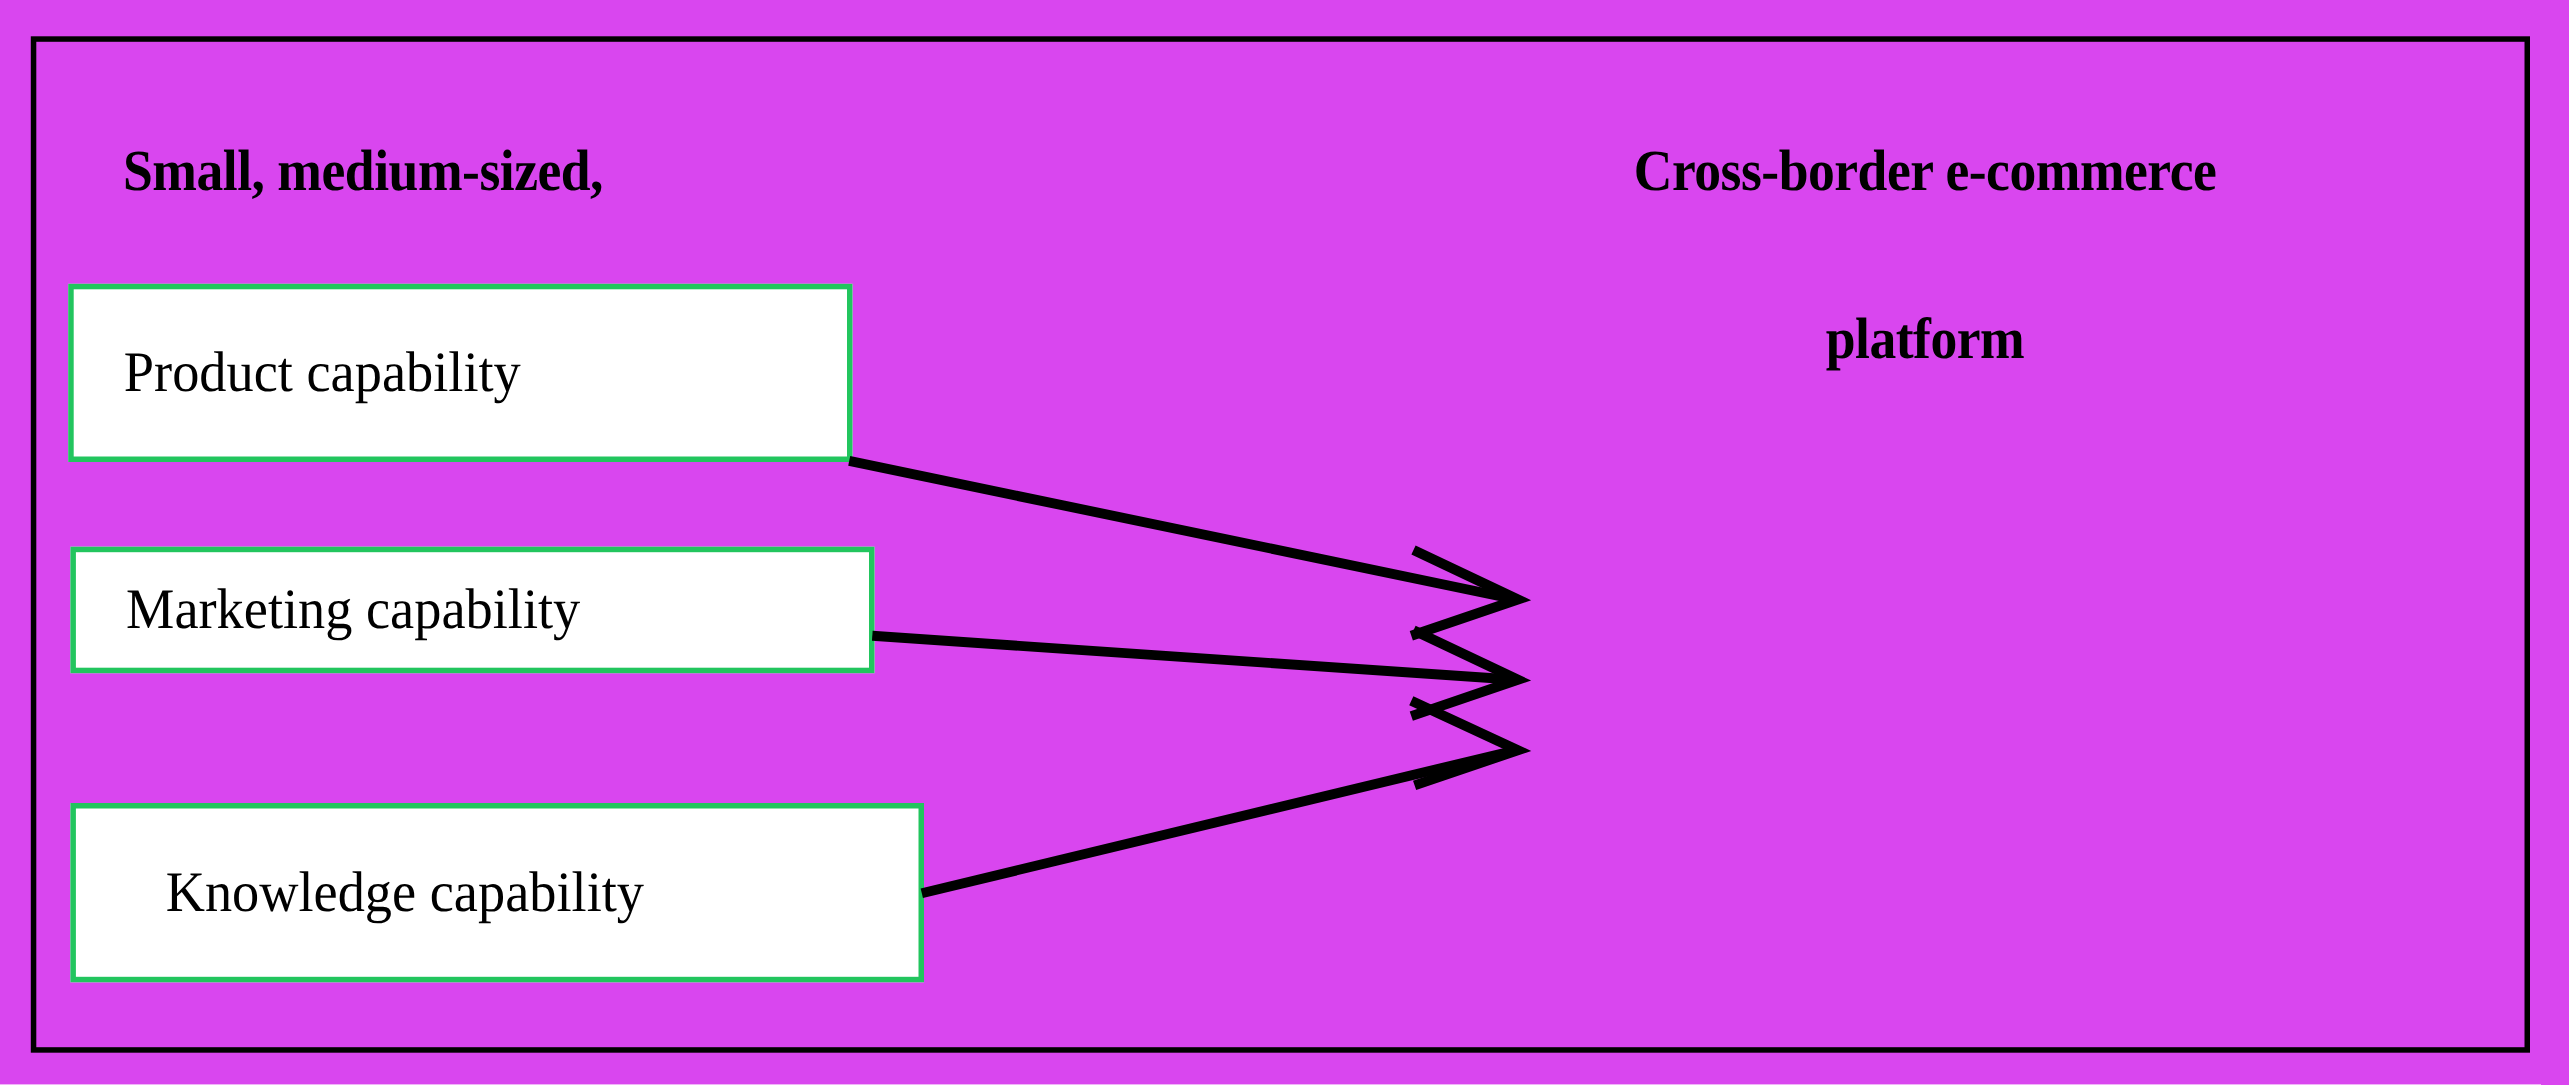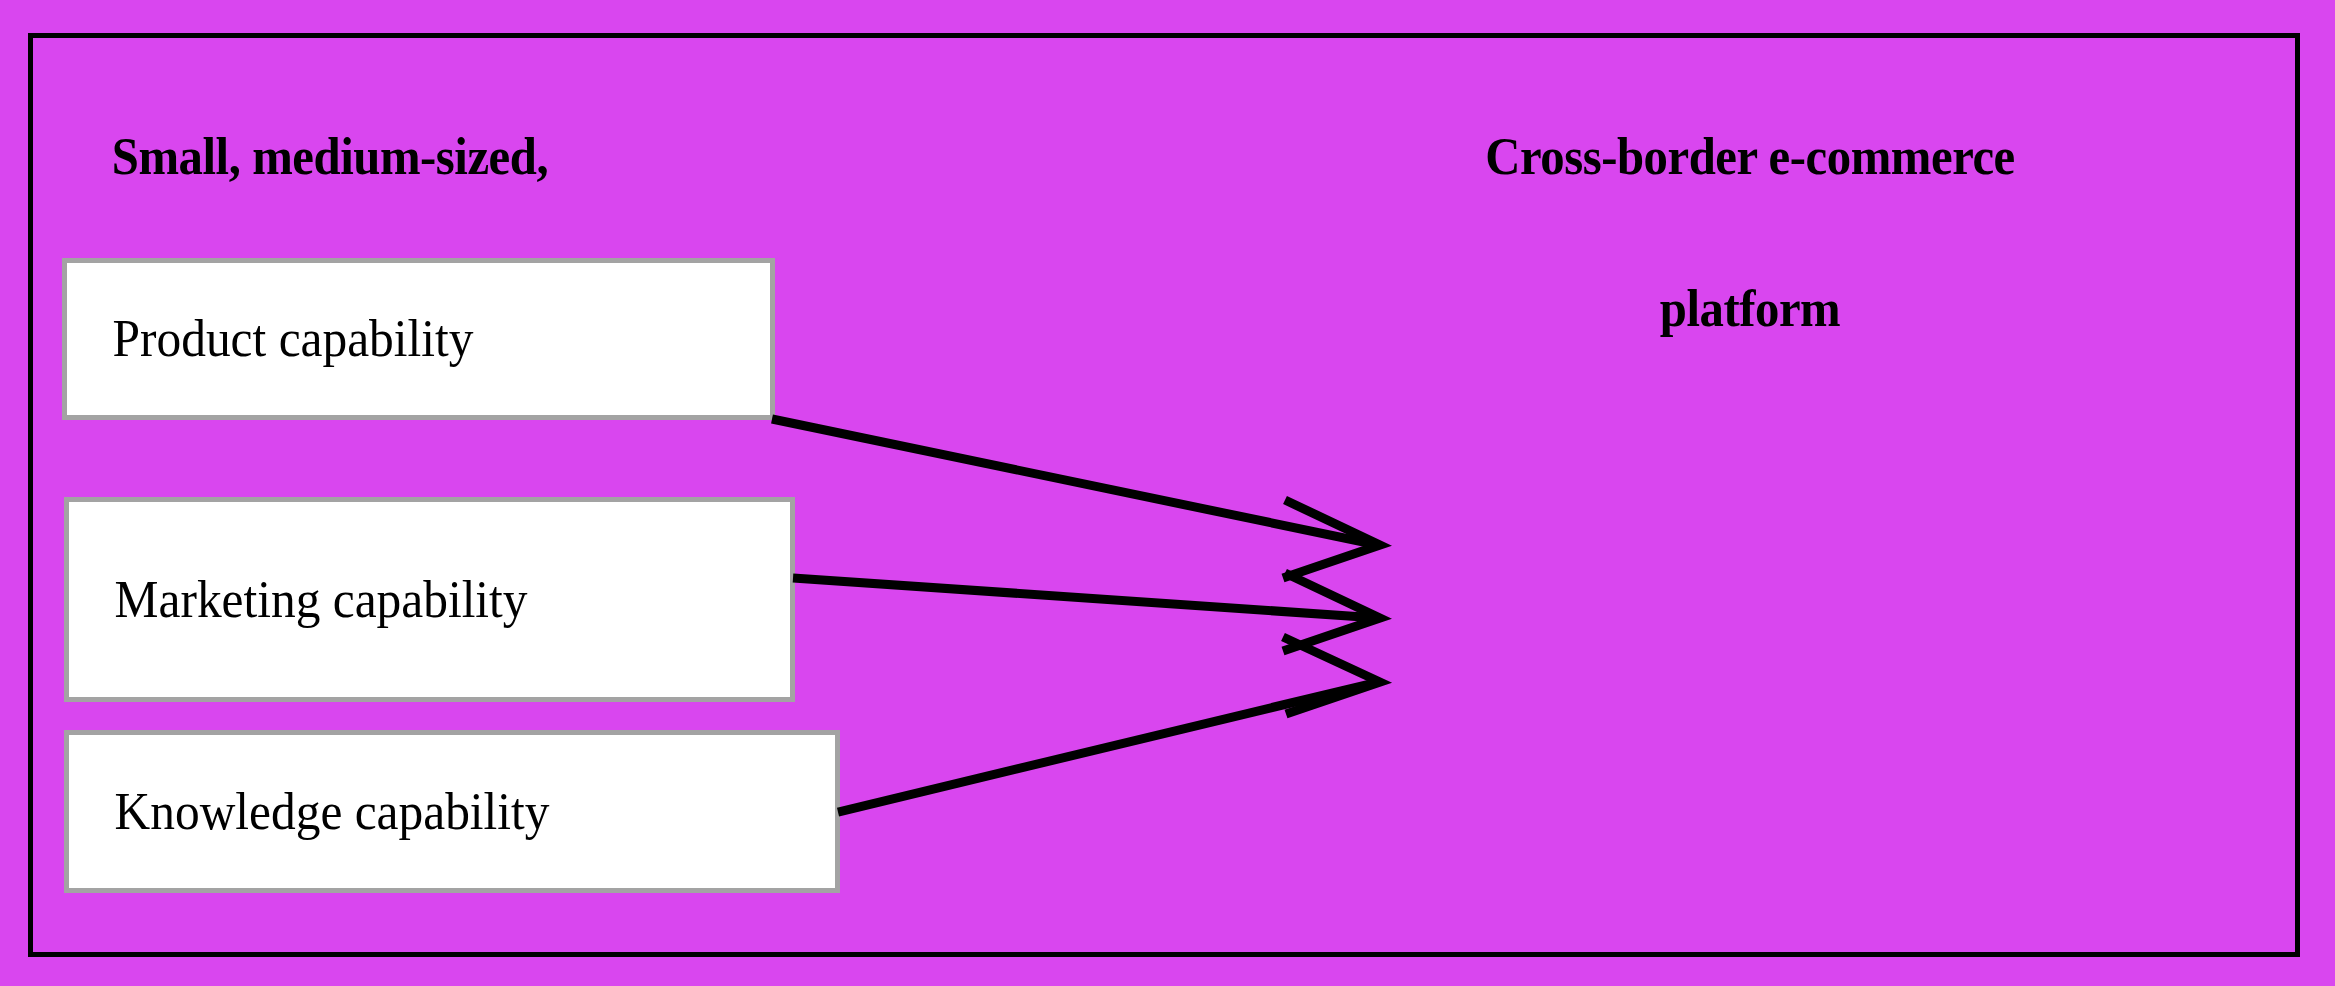--- a/index.html
+++ b/index.html
@@ -51,39 +51,39 @@
     left: 1400px;
     top: 42px;
     width: 700px;
   }
   .heading-line {
     display: block;
   }
   
   .node-box {
     position: absolute;
-    border: 5px solid #a3a3a3;
+    border: 5px solid #22c55e;
     box-sizing: border-box;
     background: #ffffff;
     display: flex;
     align-items: center;
     justify-content: flex-start;
   }
   .node-label {
     font-size: 52px;
     line-height: 1;
     color: #000000;
     padding-left: 48px;
     white-space: nowrap;
     transform: scaleX(0.95);
     transform-origin: left center;
   }
   #box-product   { left: 62px;  top: 258px; width: 713px; height: 162px; }
-  #box-marketing { left: 64px;  top: 497px; width: 731px; height: 205px; }
-  #box-knowledge { left: 64px;  top: 730px; width: 776px; height: 163px; }
+  #box-marketing { left: 64px;  top: 497px; width: 731px; height: 115px; }
+  #box-knowledge { left: 64px;  top: 730px; width: 776px; height: 163px; padding-left: 36px; }
 
   
   #box-factors {
     position: absolute;
     left: 1383px;
     top: 304px;
     width: 810px;
     height: 482px;
     border: 5px solid #000000;
     box-sizing: border-box;

